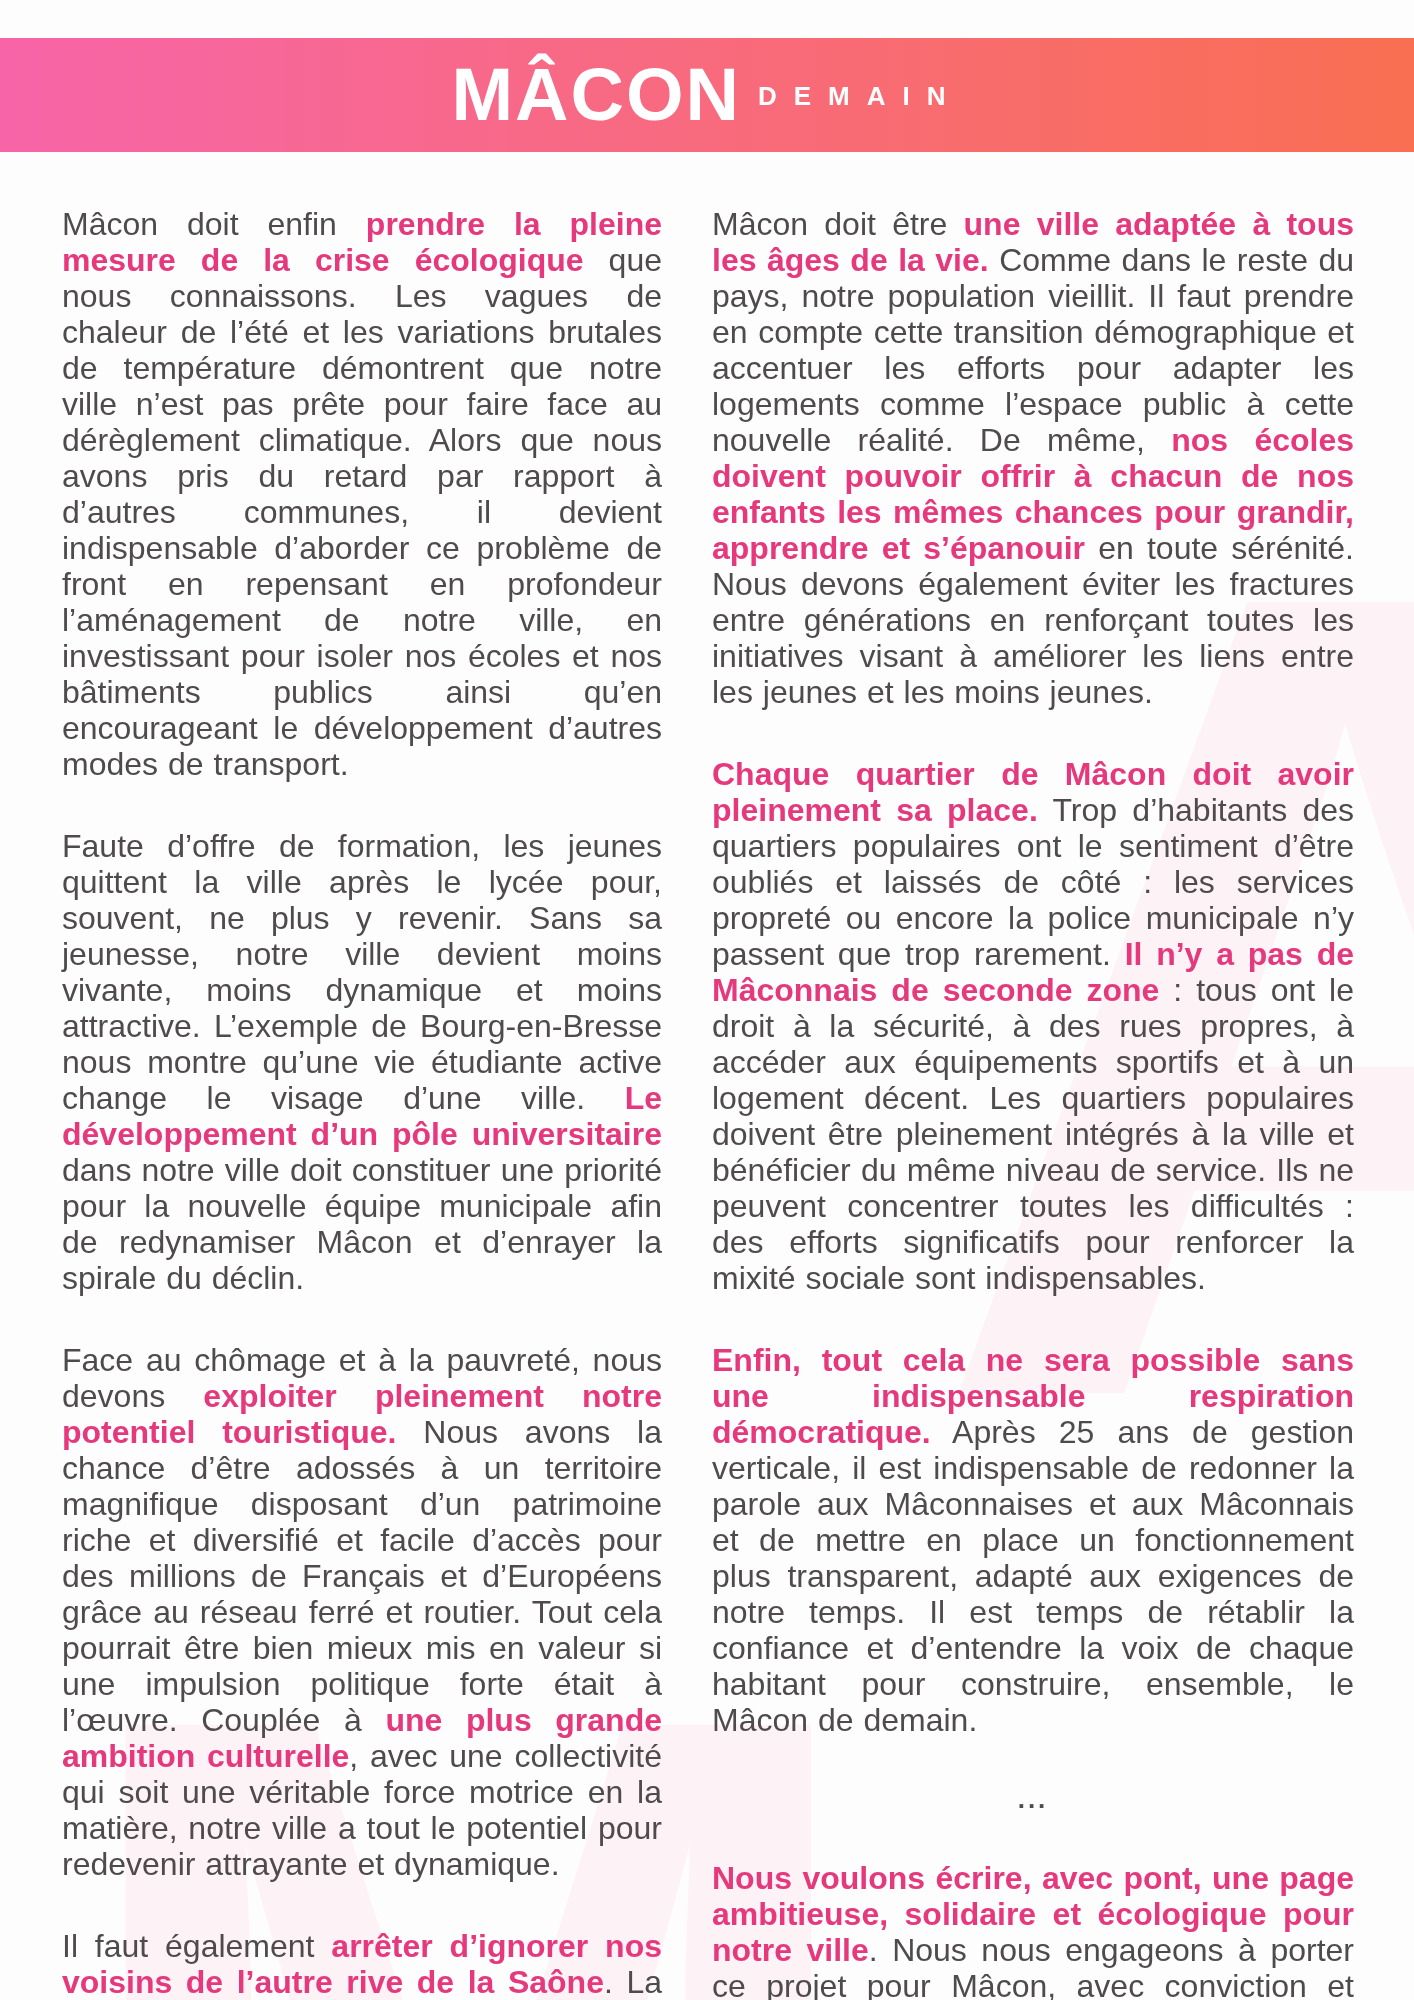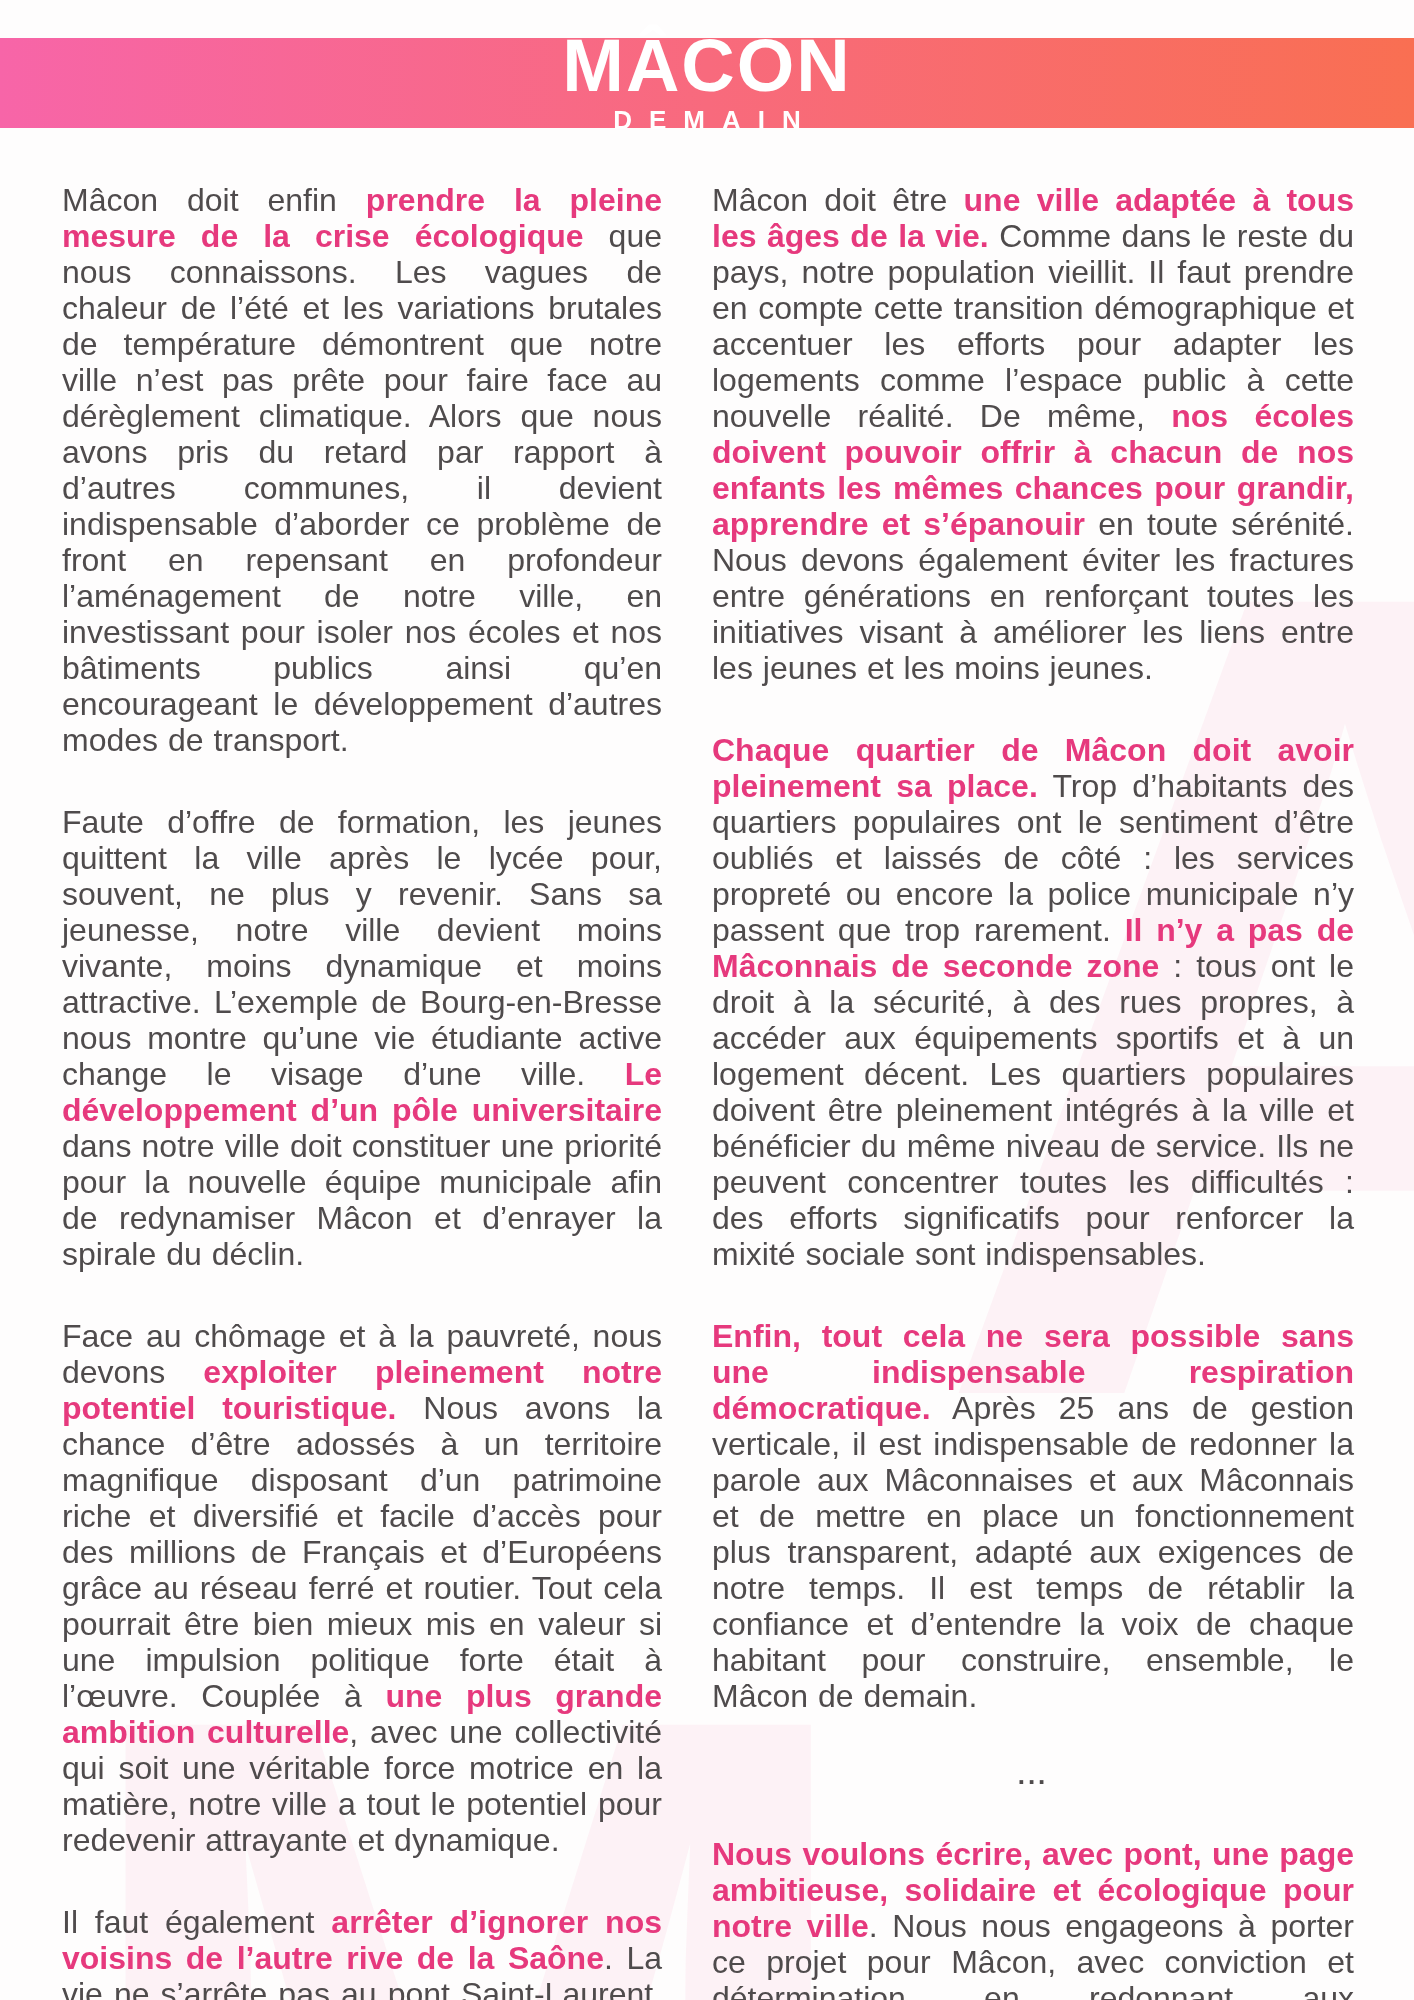--- a/index.html
+++ b/index.html
@@ -34,24 +34,24 @@
     top:1570px;
   }
   .wm-right{
     font-size:1150px;
     left:930px;
     top:420px;
   }
   .banner{
     position:relative;
     margin-top:38px;
-    height:90px;
+    height:114px;
     width:100%;
     background:linear-gradient(90deg,var(--grad-l) 0%,var(--grad-r) 100%);
-    display:flex;flex-direction:column;align-items:center;justify-content:center;
+    display:flex;flex-direction:row;align-items:center;justify-content:center;
     z-index:1;
   }
   .brand-title{
     color:#ffffff;
     font-size:74px;
     font-weight:800;
     letter-spacing:2px;
     line-height:0.98;
   }
   .brand-subtitle{

